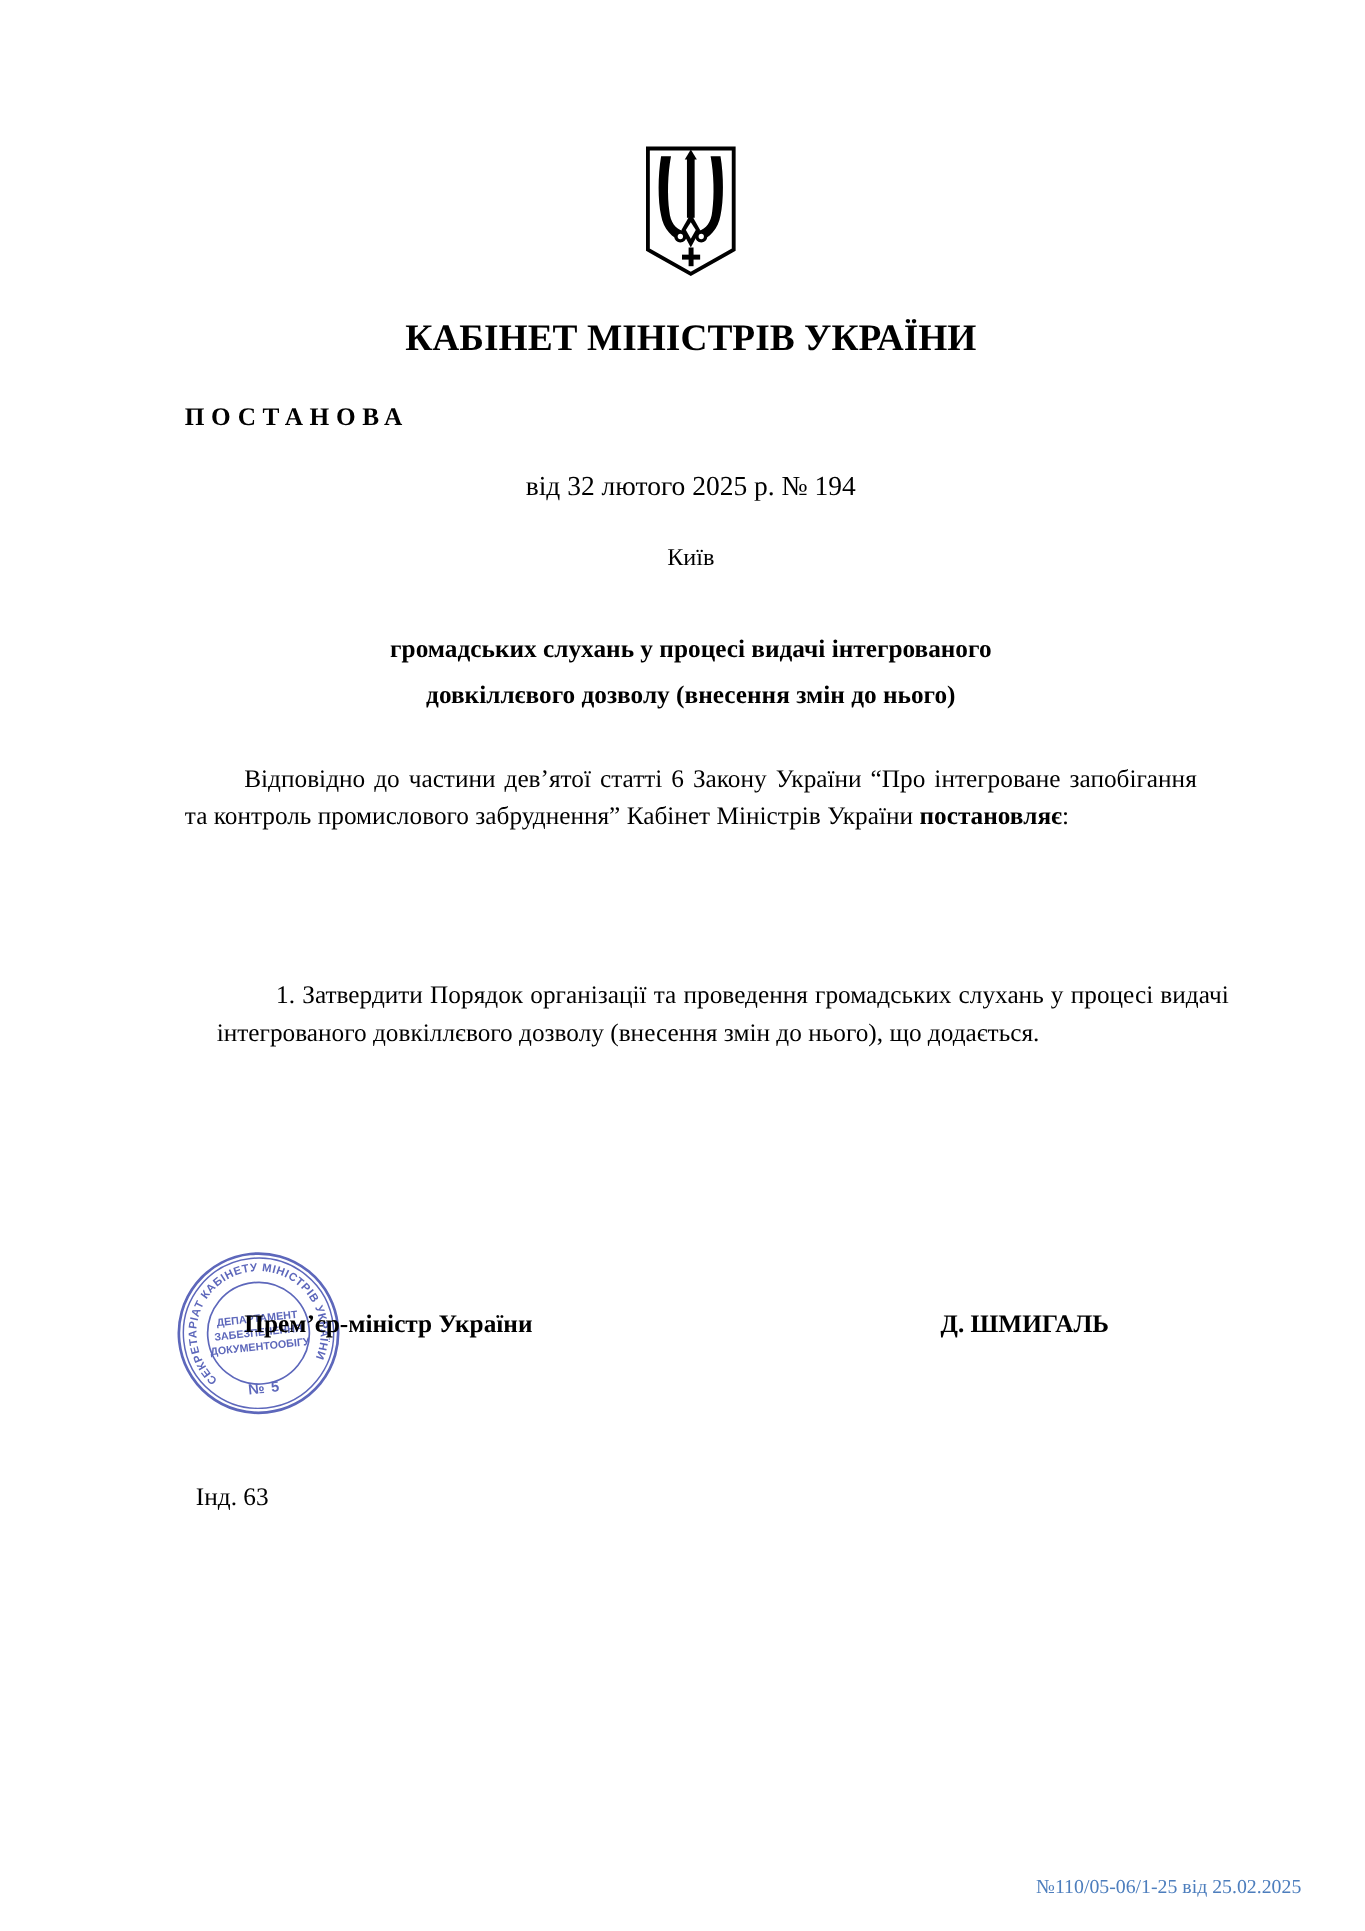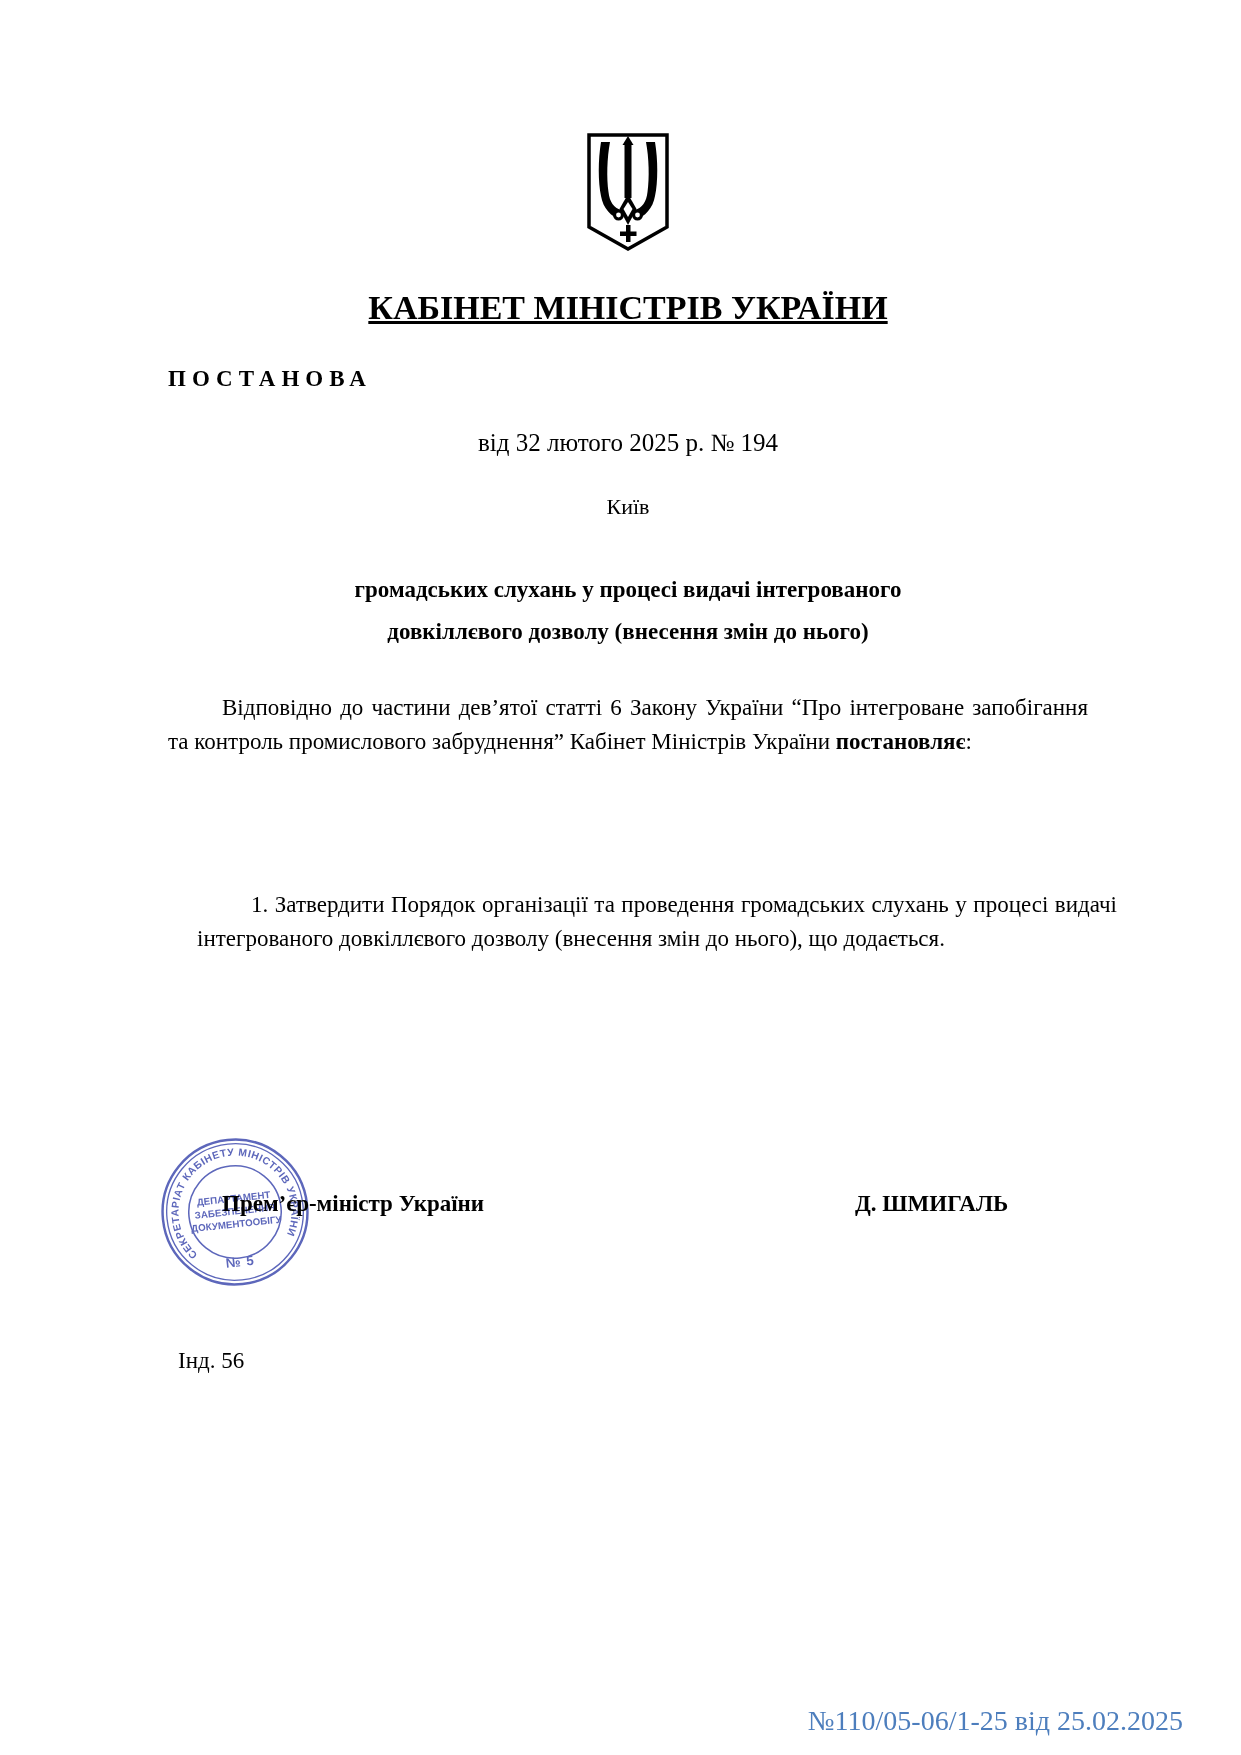--- a/index.html
+++ b/index.html
@@ -7,21 +7,21 @@
     width:1241px; height:1755px;
     font-family:"Liberation Serif","DejaVu Serif",serif;
     color:#000;
   }
   .page { position:relative; width:1241px; height:1755px; background:#fff; overflow:hidden; }
 
   .emblem { position:absolute; left:585px; top:132px; width:86px; height:120px; }
 
   .org-name {
     position:absolute; top:289px; left:168px; width:920px;
-    text-align:center; font-weight:bold; font-size:34px; white-space:nowrap;text-decoration:underline;
+    text-align:center; font-weight:bold; font-size:34px; white-space:nowrap;
   }
   .doc-type {
     position:absolute; top:366px; left:168px; width:920px;
     text-align:left; font-weight:bold; font-size:23px; letter-spacing:6px;
   }
   .date-line {
     position:absolute; top:429px; left:168px; width:920px;
     text-align:center; font-size:25px;
   }
   .city-line {
@@ -46,21 +46,21 @@
 
   .stamp {
     position:absolute; left:159px; top:1136px; width:152px; height:152px;
     z-index:2; opacity:.92; mix-blend-mode:multiply; transform:rotate(-6deg);
   }
 
   .ind-line { position:absolute; left:178px; top:1348px; font-size:23px; }
 
   .reg-footer {
     position:absolute; top:1705px; right:58px;
-    font-size:28px; white-space:nowrap;
+    font-size:18px; white-space:nowrap;
   }
 </style>
 </head>
 <body>
 
 <div class="page">
 
   <svg class="emblem" viewBox="0 0 86 120">
     <path d="M4,3 H82 V95 L43,117 L4,95 Z" fill="none" stroke="#000" stroke-width="3.5"></path>
     <g fill="#000">
@@ -107,17 +107,17 @@
       <textPath href="#ringPath" startOffset="2">СЕКРЕТАРІАТ КАБІНЕТУ МІНІСТРІВ УКРАЇНИ</textPath>
     </text>
     <g font-family="Liberation Sans, sans-serif" font-weight="bold" text-anchor="middle">
       <text x="74" y="64" font-size="9.5" fill="#4f5ab5">ДЕПАРТАМЕНТ</text>
       <text x="74" y="76.5" font-size="9.5" fill="#4f5ab5">ЗАБЕЗПЕЧЕННЯ</text>
       <text x="74" y="89" font-size="9.5" fill="#4f5ab5">ДОКУМЕНТООБІГУ</text>
       <text x="74" y="127" font-size="13" letter-spacing="1" fill="#4f5ab5">№ 5</text>
     </g>
   </svg>
 
-  <div class="ind-line">Інд. 56</div>
+  <div class="ind-line">Інд. 63</div>
 
   <div class="reg-footer" style="color: rgb(77, 126, 189);">№110/05-06/1-25 від 25.02.2025</div>
 
 </div>
 
 </body></html>

